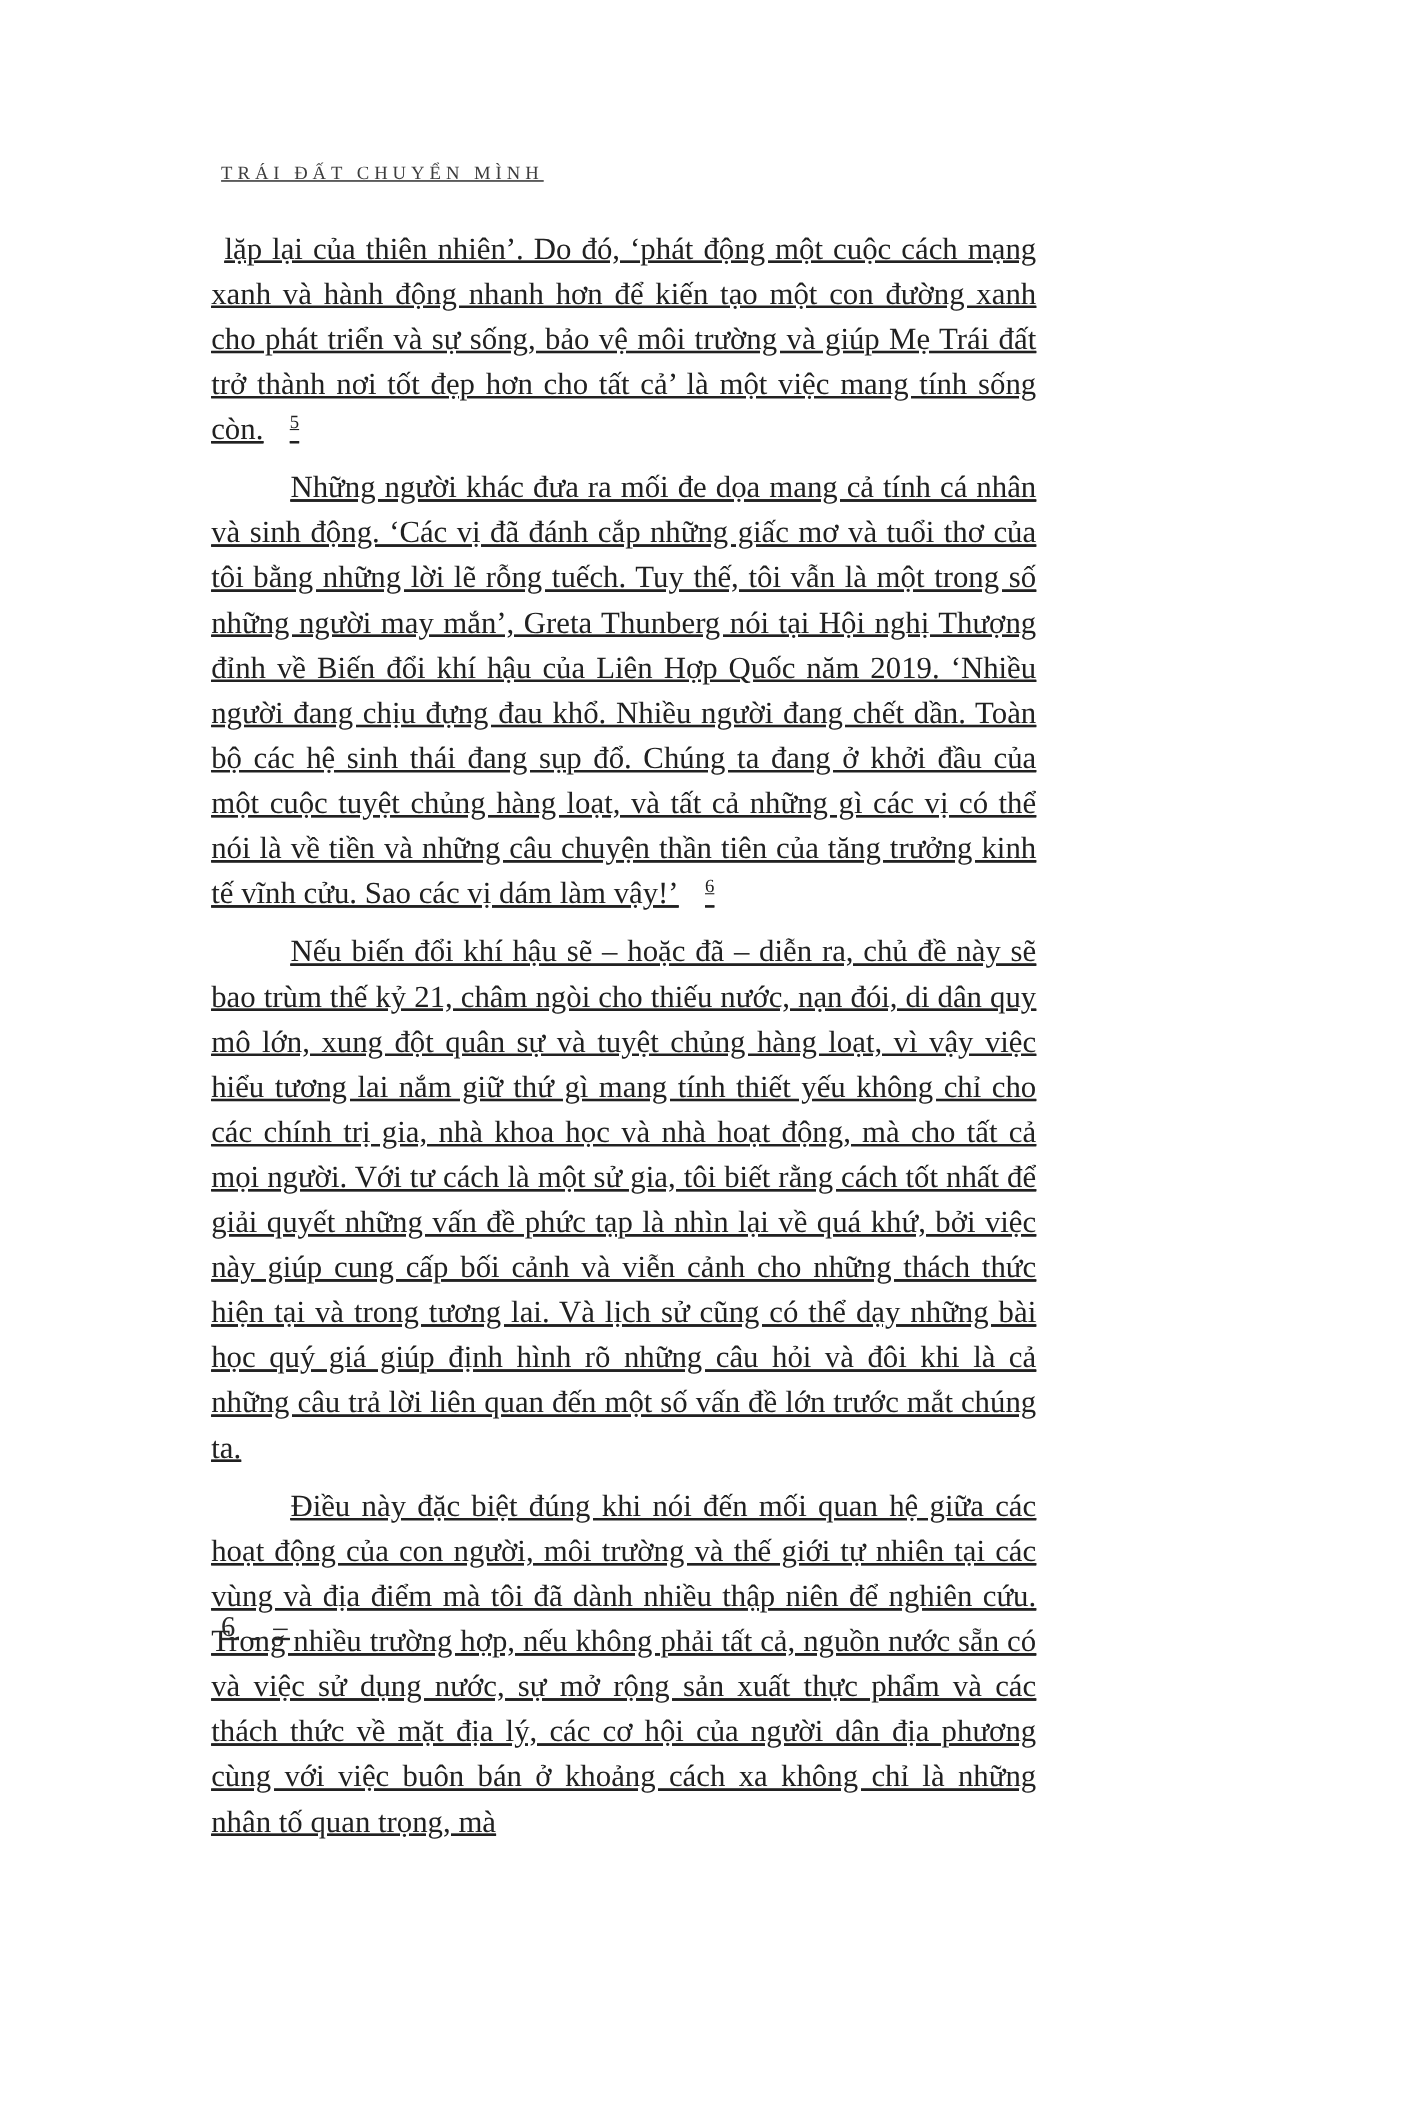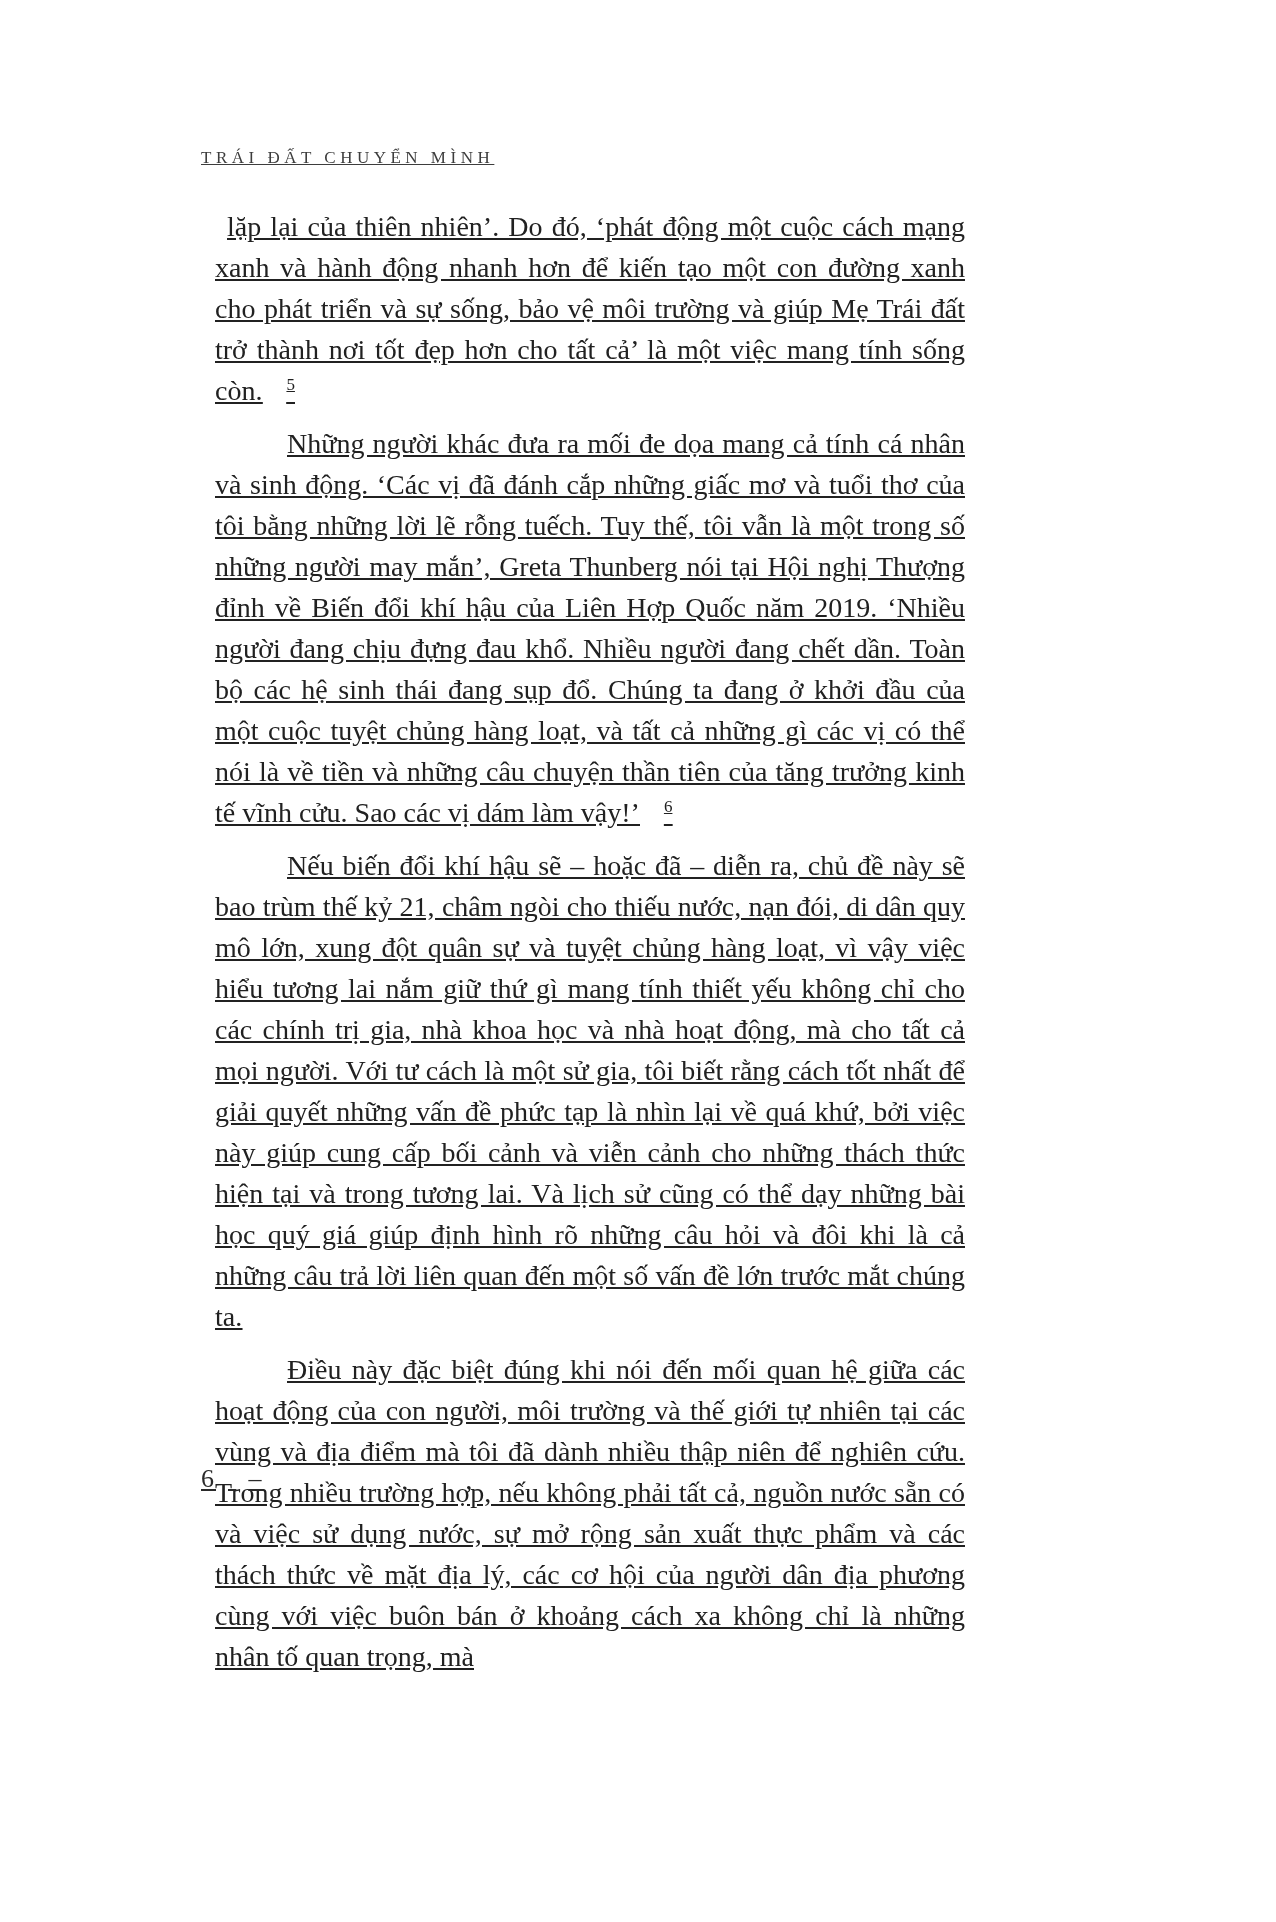--- a/index.html
+++ b/index.html
@@ -24,21 +24,21 @@
     top: 100px;
     font-family: "Liberation Serif", "DejaVu Serif", serif;
     font-size: 17px;
     letter-spacing: 4.5px;
     color: #3d3d3d;
     font-weight: 400;
     text-transform: uppercase;
   }
   .text-block {
     position: absolute;
-    left: 155px;
+    left: 132px;
     top: 146px;
     width: 774px;
   }
   .para {
     font-size: 28px;
     line-height: 41px;
     text-align: justify;
     text-justify: inter-word;
     color: #212121;
     text-indent: 60px;

